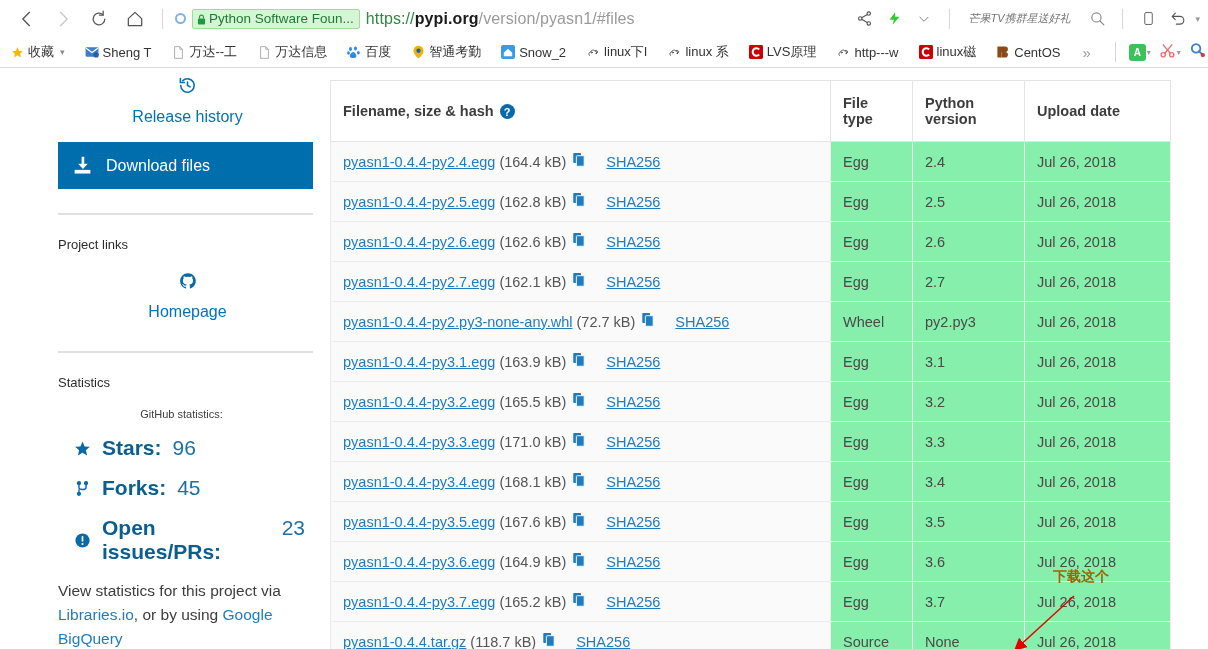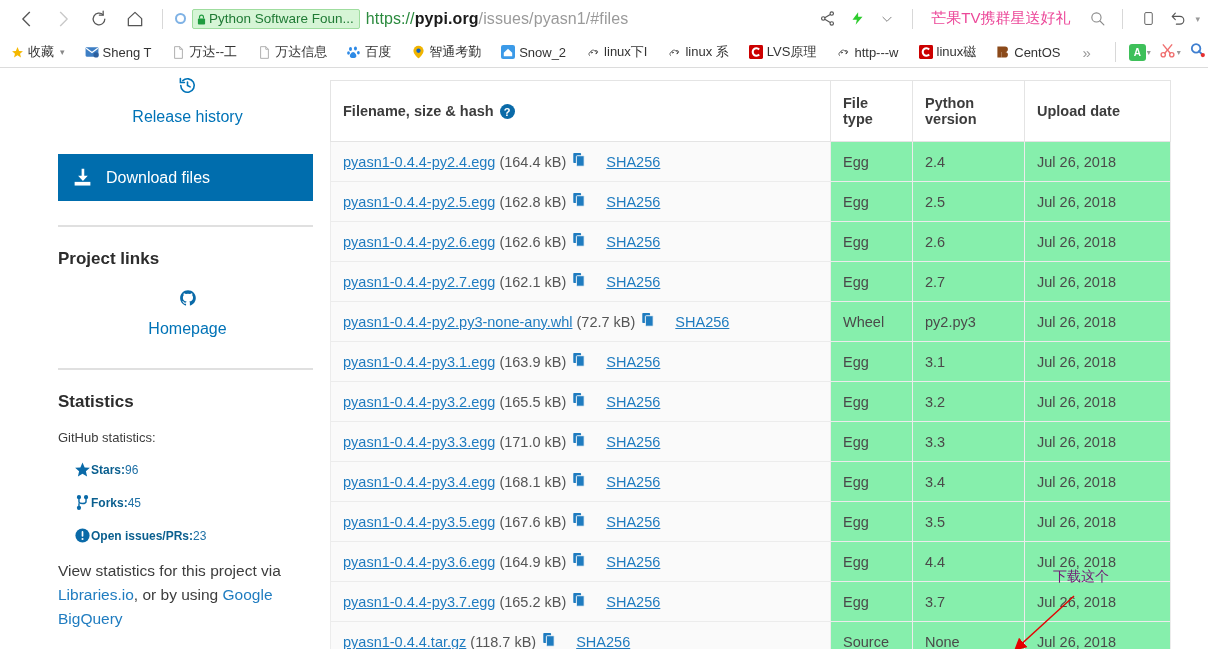--- a/index.html
+++ b/index.html
@@ -58,22 +58,23 @@
   }
   #url-text .host { color: #1a1a1a; font-weight: bold; }
   #url-text .scheme { color: #2b8a3e; }
   .tb-right { display: flex; align-items: center; gap: 4px; flex: none; }
   .tb-icon {
     width: 26px; height: 26px;
     display: flex; align-items: center; justify-content: center;
     color: #606060;
   }
   #promo-text {
-    font-size: 15px; color: #ec4899; white-space: nowrap;
+    font-size: 11px; color: #737373; white-space: nowrap;
     padding: 0 10px 0 6px;
+    font-style: italic;
   }
 
   
   #bookmarks-bar {
     height: 31px;
     display: flex; align-items: center;
     padding: 0 6px 0 4px;
     border-bottom: 1px solid #dcdcdc;
     background: #fff;
     gap: 8px;
@@ -124,36 +125,36 @@
     padding: 8px 0 8px 12px;
     line-height: 1.2;
     flex-direction: column;
   }
   #download-files-btn {
     background: #006dad;
     color: #fff;
     padding: 13px 0 13px 14px;
     display: flex; align-items: center; gap: 13px;
     font-size: 16px;
-    margin-top: 20px;
+    margin-top: 8px;
     width: 255px;
   }
   .side-divider {
     height: 2px; background: #e0e0e0;
     margin: 24px 0 0 0; width: 255px;
   }
   .side-h {
-    font-size: 17px; font-weight: bold; color: #2c2c2c;
+    font-size: 13px; font-weight: normal; color: #2c2c2c;
     margin: 22px 0 0 0;
   }
-  .side-sub { font-size: 13px; color: #3d3d3d; margin-top: 18px; }
+  .side-sub { font-size: 11px; color: #3d3d3d; margin-top: 18px; text-align: center; }
   .stat-row {
-    display: flex; align-items: center; 
+    display: flex; gap: 11px;
     margin-top: 16px; padding-left: 16px;
-    font-size: 12px;
+    font-size: 21px;
   }
   .stat-row .lbl { color: #0a5f8f; font-weight: bold; }
   .stat-row .val { color: #1d6fa5; font-weight: normal; }
   .side-para {
     font-size: 15.5px; color: #3d3d3d; margin-top: 15px;
     line-height: 1.55; width: 250px;
   }
   .side-para a { color: #1f7cc0; text-decoration: none; }
   .ic { flex: none; display: inline-flex; align-items: center; justify-content: center; }
 
@@ -209,24 +210,25 @@
   col.c-date  { width: 146px; }
 
   
   #annotation-layer {
     position: absolute; left: 0; top: 0; width: 1208px; height: 581px;
     pointer-events: none;
   }
   #annotation-text {
     position: absolute;
     left: 723px; top: 500px;
-    color: #701a75;
+    color: #a16207;
     font-size: 14px;
     font-family: "DejaVu Sans", sans-serif;
     white-space: nowrap;
+    font-weight: bold;
   }
 </style>
 </head>
 <body>
 
 <div id="browser-toolbar">
   <div class="nav-btn">
     <svg width="20" height="20" viewBox="0 0 24 24" fill="none" stroke="#555" stroke-width="1.6" stroke-linecap="round" stroke-linejoin="round">
         <polyline points="15 4 7 12 15 20"></polyline>
       </svg>
@@ -254,21 +256,21 @@
     <div id="site-identity">
       <span class="lock">
         <svg width="9" height="11" viewBox="0 0 10 12">
             <rect x="1" y="5" width="8" height="6.5" rx="1" fill="#1f9b3f"></rect>
             <path d="M2.8 5V3.4a2.2 2.2 0 0 1 4.4 0V5" fill="none" stroke="#1f9b3f" stroke-width="1.3"></path>
           </svg>
       </span>
       <span>Python Software Foun...</span>
     </div>
     <div id="url-text">
-      <span class="scheme">https://</span><span class="host">pypi.org</span><span>/issues/pyasn1/#files</span>
+      <span class="scheme">https://</span><span class="host">pypi.org</span><span>/version/pyasn1/#files</span>
     </div>
   </div>
 
   <div class="tb-right">
     <div class="tb-icon">
       <svg width="17" height="17" viewBox="0 0 24 24" fill="none" stroke="#555" stroke-width="1.6">
           <circle cx="18" cy="5" r="2.4"></circle>
           <circle cx="6" cy="12" r="2.4"></circle>
           <circle cx="18" cy="19" r="2.4"></circle>
           <line x1="8.1" y1="10.8" x2="15.9" y2="6.2"></line>
@@ -727,21 +729,21 @@
           </tr>
           <tr>
             <td class="fname-cell"><a class="fname" href="#">pyasn1-0.4.4-py3.6.egg</a> <span class="fsize">(164.9 kB)</span><a class="sha-link" href="#">
                 <span><svg width="13" height="14" viewBox="0 0 16 18">
                     <rect x="0" y="0" width="10" height="13" rx="1" fill="#1f7cc0"></rect>
                     <rect x="4" y="3.5" width="10" height="13.5" rx="1" fill="#1f7cc0" stroke="#fafafa" stroke-width="1.2"></rect>
                   </svg></span>
                 <span>SHA256</span>
               </a></td>
             <td>Egg</td>
-            <td>4.4</td>
+            <td>3.6</td>
             <td>Jul 26, 2018</td>
           </tr>
           <tr>
             <td class="fname-cell"><a class="fname" href="#">pyasn1-0.4.4-py3.7.egg</a> <span class="fsize">(165.2 kB)</span><a class="sha-link" href="#">
                 <span><svg width="13" height="14" viewBox="0 0 16 18">
                     <rect x="0" y="0" width="10" height="13" rx="1" fill="#1f7cc0"></rect>
                     <rect x="4" y="3.5" width="10" height="13.5" rx="1" fill="#1f7cc0" stroke="#fafafa" stroke-width="1.2"></rect>
                   </svg></span>
                 <span>SHA256</span>
               </a></td>

